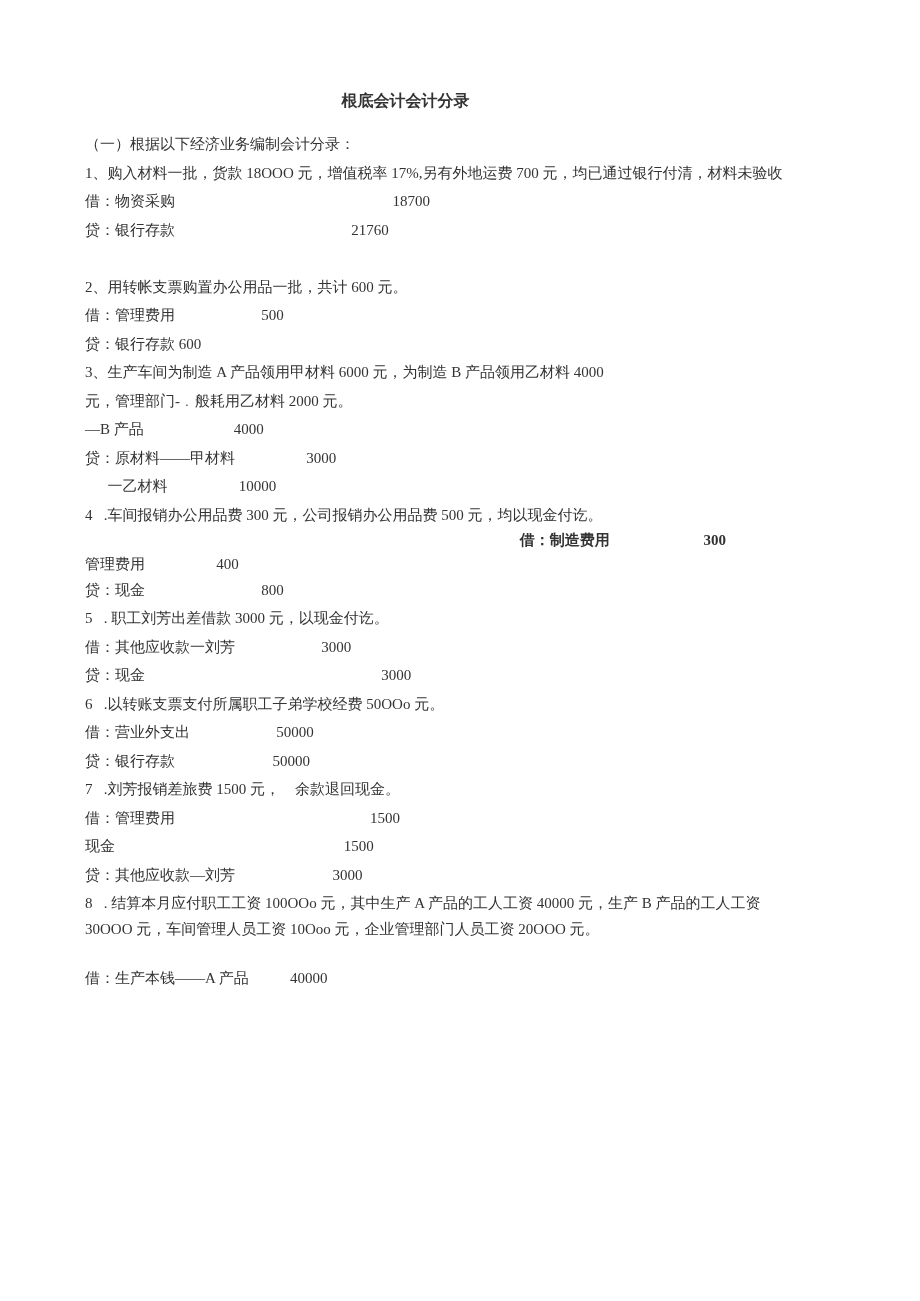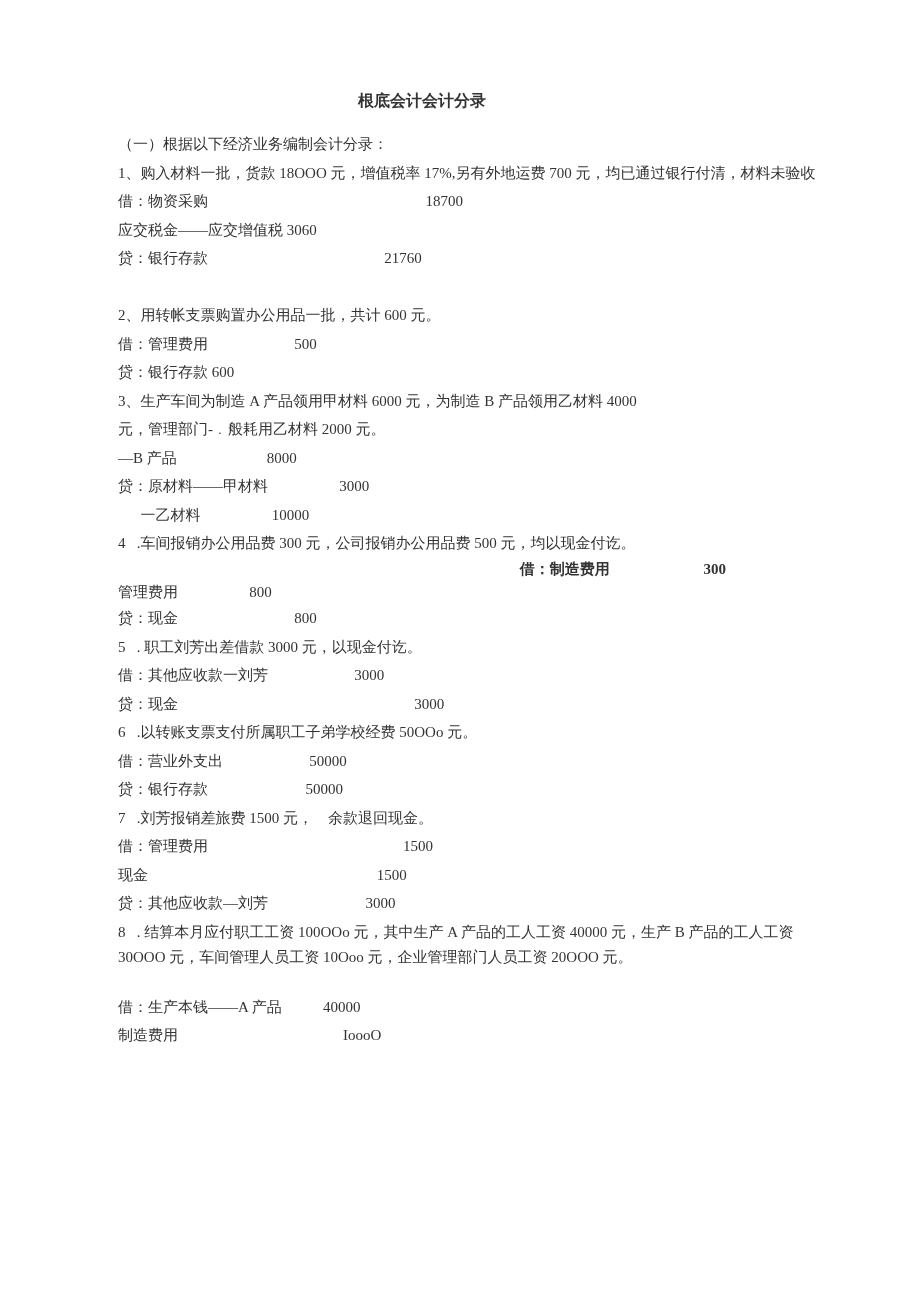--- a/index.html
+++ b/index.html
@@ -6,21 +6,21 @@
     margin: 0;
     padding: 0;
     background: #fff;
     font-family: "SimSun", "Songti SC", serif;
     color: #333;
   }
   .page {
     width: 808px;
     min-height: 1301px;
     box-sizing: border-box;
-    padding: 86px 82px 80px 118px;
+    padding: 86px 82px 80px 85px;
     font-size: 15px;
     line-height: 1.9;
   }
   .title {
     text-align: center;
     font-weight: bold;
     font-size: 16px;
     margin-bottom: 14px;
   }
   .line {
@@ -37,44 +37,42 @@
 </style>
 </head>
 <body>
 
 <div class="page">
   <div class="title">根底会计会计分录</div>
   <div id="body-lines">
       <div class="line">（一）根据以下经济业务编制会计分录：</div>
       <div class="line">1、购入材料一批，货款 18OOO 元，增值税率 17%,另有外地运费 700 元，均已通过银行付清，材料未验收</div>
       <div class="line">借：物资采购                                                          18700</div>
-      <div class="line">应交税金——应交增值税 3060</div>
       <div class="line">贷：银行存款                                               21760</div>
       <div class="line"> </div>
       <div class="line">2、用转帐支票购置办公用品一批，共计 600 元。</div>
       <div class="line">借：管理费用                       500</div>
       <div class="line">贷：银行存款 600</div>
       <div class="line">3、生产车间为制造 A 产品领用甲材料 6000 元，为制造 B 产品领用乙材料 4000</div>
       <div class="line">元，管理部门-﹒般耗用乙材料 2000 元。</div>
-      <div class="line">—B 产品                        8000</div>
+      <div class="line">—B 产品                        4000</div>
       <div class="line">贷：原材料——甲材料                   3000</div>
       <div class="line">      一乙材料                   10000</div>
       <div class="line">4   .车间报销办公用品费 300 元，公司报销办公用品费 500 元，均以现金付讫。</div>
       <div class="line bold tight">借：制造费用                         300</div>
-      <div class="line tight">管理费用                   800</div>
+      <div class="line tight">管理费用                   400</div>
       <div class="line">贷：现金                               800</div>
       <div class="line">5   . 职工刘芳出差借款 3000 元，以现金付讫。</div>
       <div class="line">借：其他应收款一刘芳                       3000</div>
       <div class="line">贷：现金                                                               3000</div>
       <div class="line">6   .以转账支票支付所属职工子弟学校经费 50OOo 元。</div>
       <div class="line">借：营业外支出                       50000</div>
       <div class="line">贷：银行存款                          50000</div>
       <div class="line">7   .刘芳报销差旅费 1500 元，    余款退回现金。</div>
       <div class="line">借：管理费用                                                    1500</div>
       <div class="line">现金                                                             1500</div>
       <div class="line">贷：其他应收款—刘芳                          3000</div>
       <div class="line">8   . 结算本月应付职工工资 100OOo 元，其中生产 A 产品的工人工资 40000 元，生产 B 产品的工人工资</div>
       <div class="line tight">30OOO 元，车间管理人员工资 10Ooo 元，企业管理部门人员工资 20OOO 元。</div>
       <div class="line tight"> </div>
       <div class="line">借：生产本钱——A 产品           40000</div>
-      <div class="line">制造费用                                            IoooO</div>
     </div>
 </div>
 
 </body></html>

